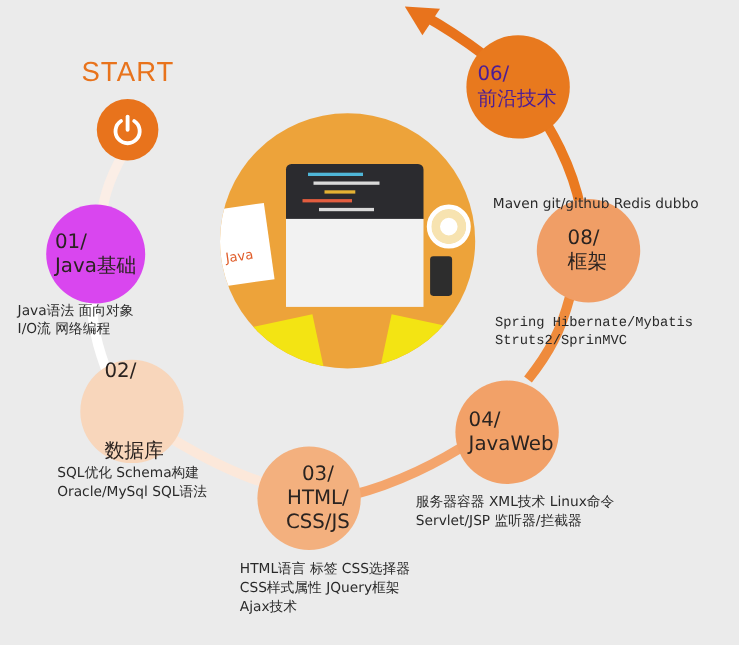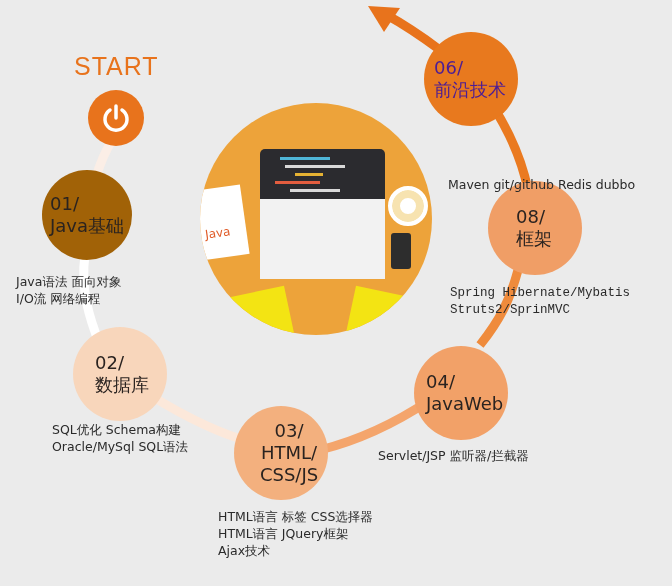--- a/index.html
+++ b/index.html
@@ -65,54 +65,55 @@
   </div>
   <div class="abs" style="left:60px;top:96px;width:125px;height:80px;background:#f2f2f2;"></div>
   <div class="abs" style="left:-10px;top:85px;width:55px;height:70px;background:#fff;transform:rotate(-8deg);"></div>
   <div class="abs" style="left:188px;top:83px;width:32px;height:32px;border-radius:50%;background:#fff;border:4px solid #fff;box-shadow:inset 0 0 0 8px #f7e3b0;"></div>
   <div class="abs" style="left:191px;top:130px;width:20px;height:36px;background:#2d2d2d;border-radius:3px;"></div>
   <div class="abs" style="left:15px;top:190px;width:75px;height:50px;background:#f3e413;transform:rotate(-12deg);"></div>
   <div class="abs" style="left:150px;top:190px;width:75px;height:50px;background:#f3e413;transform:rotate(12deg);"></div>
 </div>
 <div class="abs" style="left:205px;top:226px;font-size:12px;color:#e05d2a;transform:rotate(-8deg);">Java</div>
 
-<div class="abs node" style="left:42px;top:170px;width:90px;height:90px;background:#a16207;padding-left:8px;">
+<div class="abs node" style="left:42px;top:186px;width:90px;height:90px;background:#d946ef;padding-left:8px;">
   <div class="num">01/</div>
   <div class="title">Java基础</div>
 </div>
 <div class="abs desc" style="left:16px;top:273px;">
   <div>Java语法 面向对象</div>
     <div>I/O流  网络编程</div>
 </div>
 
-<div class="abs node" style="left:73px;top:327px;width:94px;height:94px;background:#f8d6bb;">
+<div class="abs node" style="left:73px;top:327px;width:94px;height:94px;background:#f8d6bb;justify-content:space-between;">
   <div class="num">02/</div>
   <div class="title">数据库</div>
 </div>
 <div class="abs desc" style="left:52px;top:421px;">
   <div>SQL优化  Schema构建</div>
     <div>Oracle/MySql  SQL语法</div>
 </div>
 
 <div class="abs node" style="left:234px;top:406px;width:94px;height:94px;background:#f3b07e;padding-left:16px;text-align:center;">
   <div class="num">03/</div>
   <div class="title">HTML/</div>
   <div class="title">CSS/JS</div>
 </div>
 <div class="abs desc" style="left:196px;top:508px;margin-left:22px;">
   <div>HTML语言 标签  CSS选择器</div>
-    <div>HTML语言  JQuery框架</div>
+    <div>CSS样式属性  JQuery框架</div>
     <div>Ajax技术</div>
 </div>
 
 <div class="abs node" style="left:414px;top:346px;width:94px;height:94px;background:#f2a168;padding-left:12px;">
   <div class="num">04/</div>
   <div class="title">JavaWeb</div>
 </div>
 <div class="abs desc" style="left:378px;top:447px;">
+  <div>服务器容器 XML技术  Linux命令</div>
     <div>Servlet/JSP  监听器/拦截器</div>
 </div>
 
 <div class="abs node" style="left:488px;top:181px;width:94px;height:94px;background:#f09e66;padding-left:28px;">
   <div class="num">08/</div>
   <div class="title">框架</div>
 </div>
 <div class="abs desc" style="left:450px;top:285px;font-family:Liberation Mono, monospace;">
   <div>Spring  Hibernate/Mybatis</div>
     <div>Struts2/SprinMVC</div>

